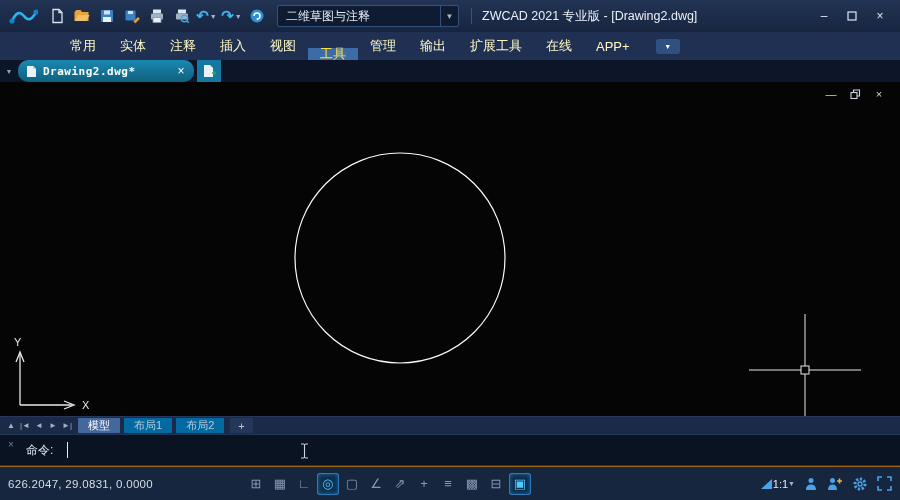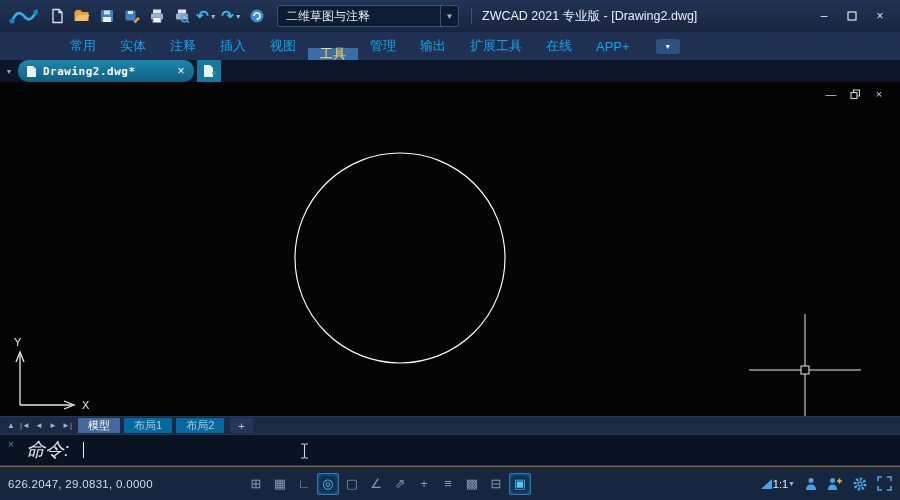--- a/index.html
+++ b/index.html
@@ -15,21 +15,21 @@
   .tiny-arrow { font-size:7px; color:#9fb4cf; margin-left:1px; }
   .combo { width:182px; height:22px; background:#0e1b31; border:1px solid #33517f; display:flex; align-items:center; margin-left:8px; border-radius:2px; }
   .combo .txt { flex:1; font-size:12px; padding-left:8px; color:#e2eaf4; white-space:nowrap; overflow:hidden; }
   .combo .dd { width:18px; height:100%; display:flex; align-items:center; justify-content:center; font-size:8px; color:#9fb4cf; border-left:1px solid #33517f; }
   .tb-sep { width:1px; height:16px; background:#3a527c; margin:0 10px 0 12px; }
   .win-title { flex:1; font-size:12.5px; color:#eaf0f8; white-space:nowrap; overflow:hidden; }
   .winbtn { width:28px; height:22px; display:flex; align-items:center; justify-content:center; color:#dfe7f0; font-size:12px; }
 
   
   .ribbon { height:28px; background:#203052; display:flex; align-items:stretch; padding-left:58px; flex:0 0 auto; }
-  .rtab { padding:0 12px; display:flex; align-items:center; font-size:13px; color:#0ea5e9; cursor:default; }
+  .rtab { padding:0 12px; display:flex; align-items:center; font-size:13px; color:#fef9c3; cursor:default; }
   .rtab.active { background:#3b6ca8; color:#fde047;margin-top:16px; }
   .ribbon-opt { align-self:center; width:24px; height:15px; background:#2f5182; border-radius:3px; margin-left:14px; display:flex; align-items:center; justify-content:center; font-size:7px; color:#fff; }
 
   
   .doctabs { height:22px; background:#0c1628; display:flex; align-items:stretch; flex:0 0 auto; }
   .doctabs .menu-arrow { width:18px; display:flex; align-items:center; justify-content:center; font-size:7px; color:#8fa6c0; }
   .doctab { background:linear-gradient(#1b88b0,#10607f); display:flex; align-items:center; padding:0 6px 0 8px; min-width:176px;border-radius:10px; }
   .doctab .dlabel { font-family:"DejaVu Sans Mono", monospace; font-size:11px; font-weight:bold; color:#ffffff; letter-spacing:.5px; margin:0 10px 0 6px; flex:1; }
   .doctab .dclose { font-size:12px; color:#fff; width:14px; text-align:center; }
   .newtab { width:24px; margin-left:3px; background:#1478a2; display:flex; align-items:center; justify-content:center; }
@@ -43,21 +43,21 @@
   
   .layoutbar { height:18px; background:#1b2a46; display:flex; align-items:center; padding-left:4px; flex:0 0 auto; border-top:1px solid #26395c; }
   .lnav { font-size:8px; color:#9db2cb; width:14px; text-align:center; }
   .ltab { height:15px; display:flex; align-items:center; padding:0 10px; font-size:11px; color:#bac9db; background:#0369a1; margin-left:4px; border-radius:1px; }
   .ltab.active { background:#45689c; color:#ffffff; }
   .ltab-add { margin-left:6px; padding:0 8px; font-size:11px; color:#bac9db; background:#24375a; height:15px; display:flex; align-items:center; }
 
   
   .cmdbar { height:32px; background:#0a1322; border-top:1px solid #223655; border-bottom:1px solid #223655; display:flex; align-items:center; position:relative; flex:0 0 auto; }
   .cmd-close { position:absolute; left:8px; top:4px; font-size:10px; color:#6c7f97; }
-  .cmd-prompt { margin-left:26px; font-size:19px; color:#dde6ef;font-style:italic; }
+  .cmd-prompt { margin-left:26px; font-size:12px; color:#dde6ef; }
   .caret { display:inline-block; width:1px; height:16px; background:#e8eef6; margin-left:14px; }
   .ibeam { position:absolute; left:300px; top:8px; width:9px; height:16px; color:#cfd6df; }
   .ibeam svg { display:block; }
 
   
   .statusbar { height:34px; background:#16263f; border-top:1px solid #a16207; display:flex; align-items:center; padding:0 8px; flex:0 0 auto; }
   .coords { font-size:11.5px; color:#d4dde8; letter-spacing:.3px; white-space:nowrap; }
   .toggles { display:flex; gap:2px; margin-left:92px; }
   .tgl { width:22px; height:22px; display:flex; align-items:center; justify-content:center; font-size:13px; color:#8598b4; border:1px solid transparent; border-radius:2px; }
   .tgl.active { color:#53c7ff; background:#0c2f4e; border-color:#2e79b8; box-shadow:0 0 4px rgba(64,160,235,.5) inset; }

